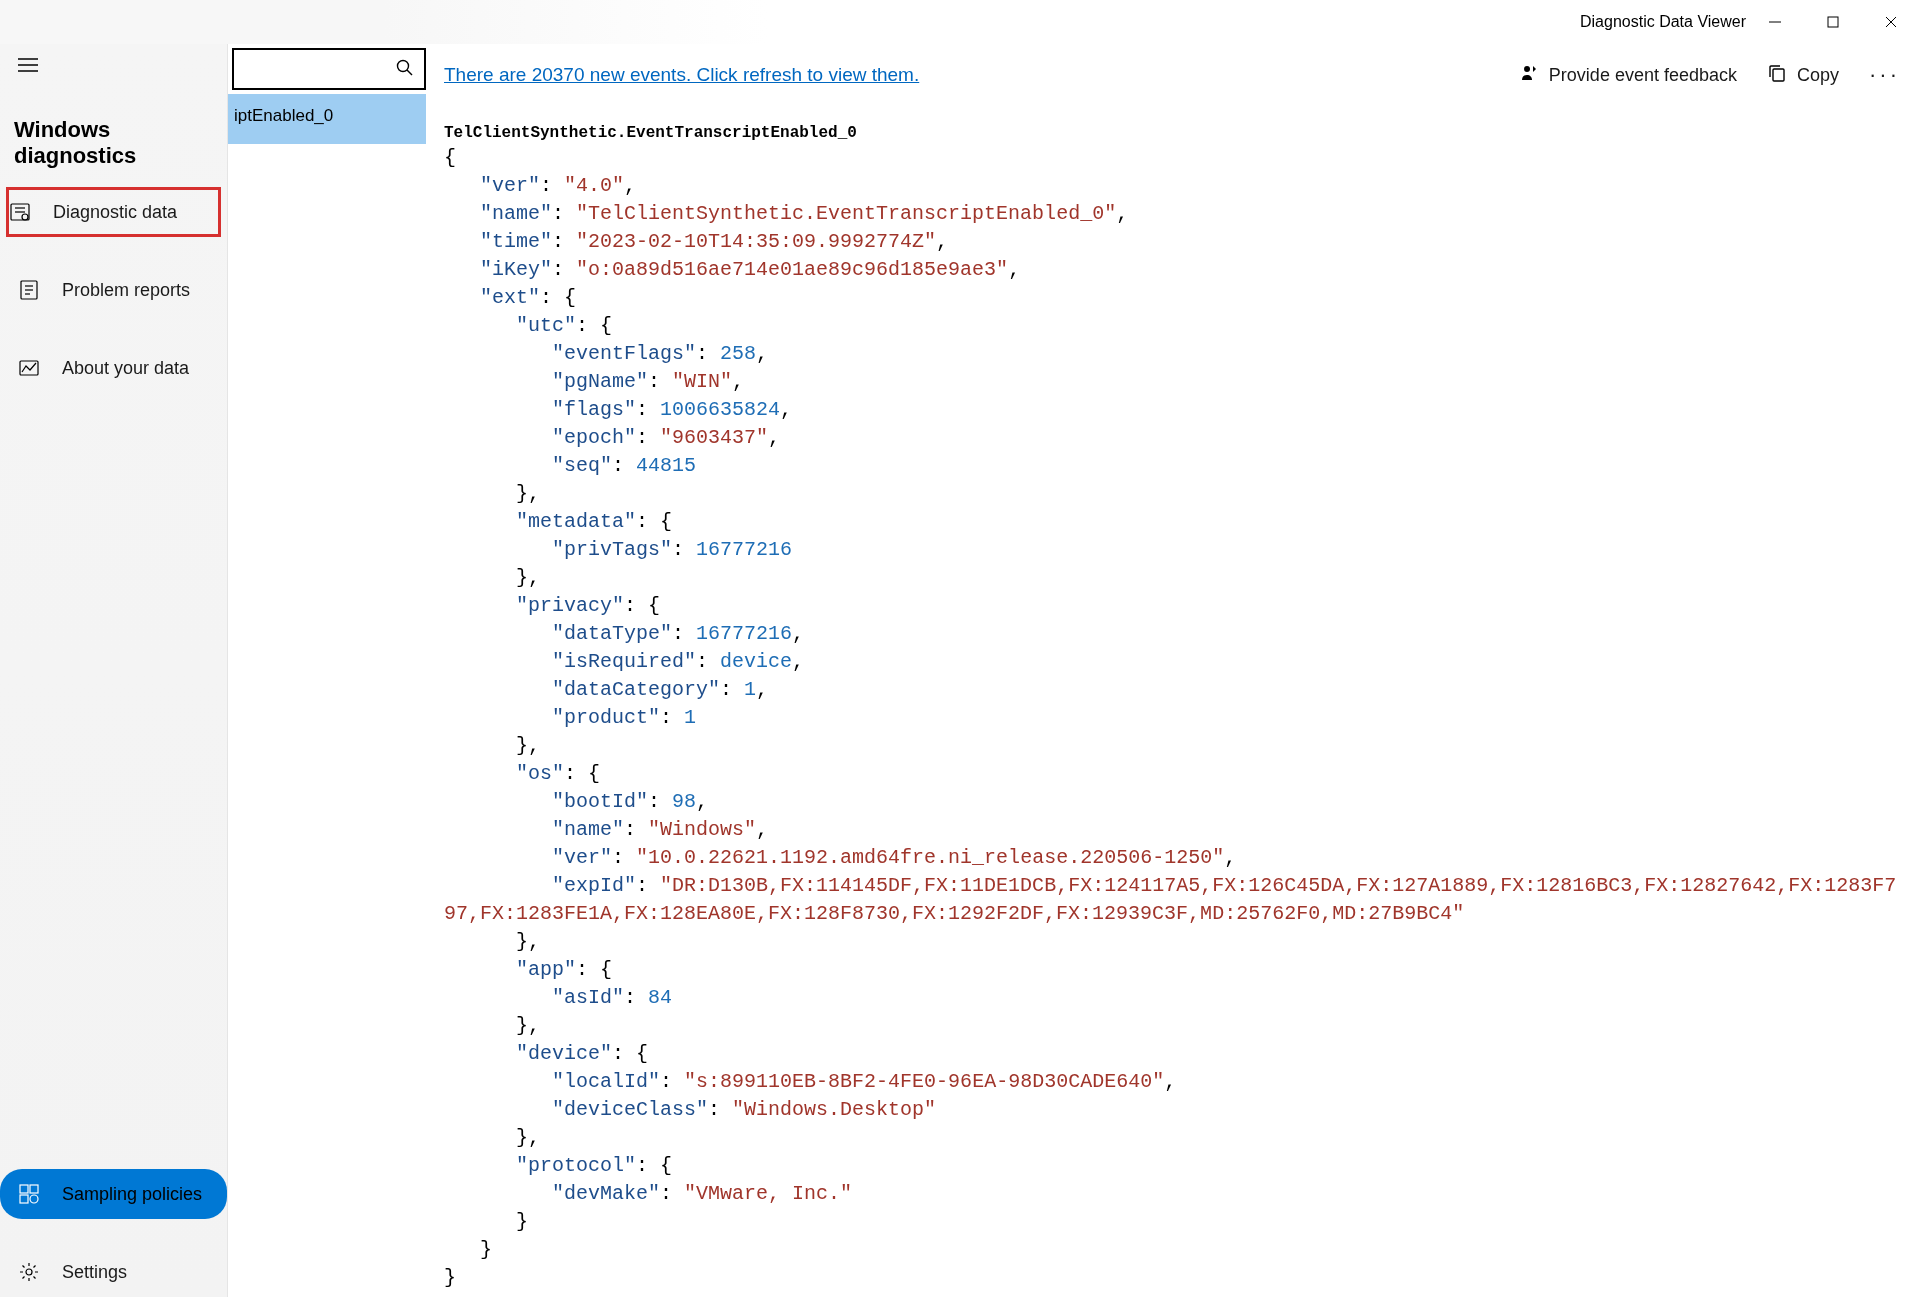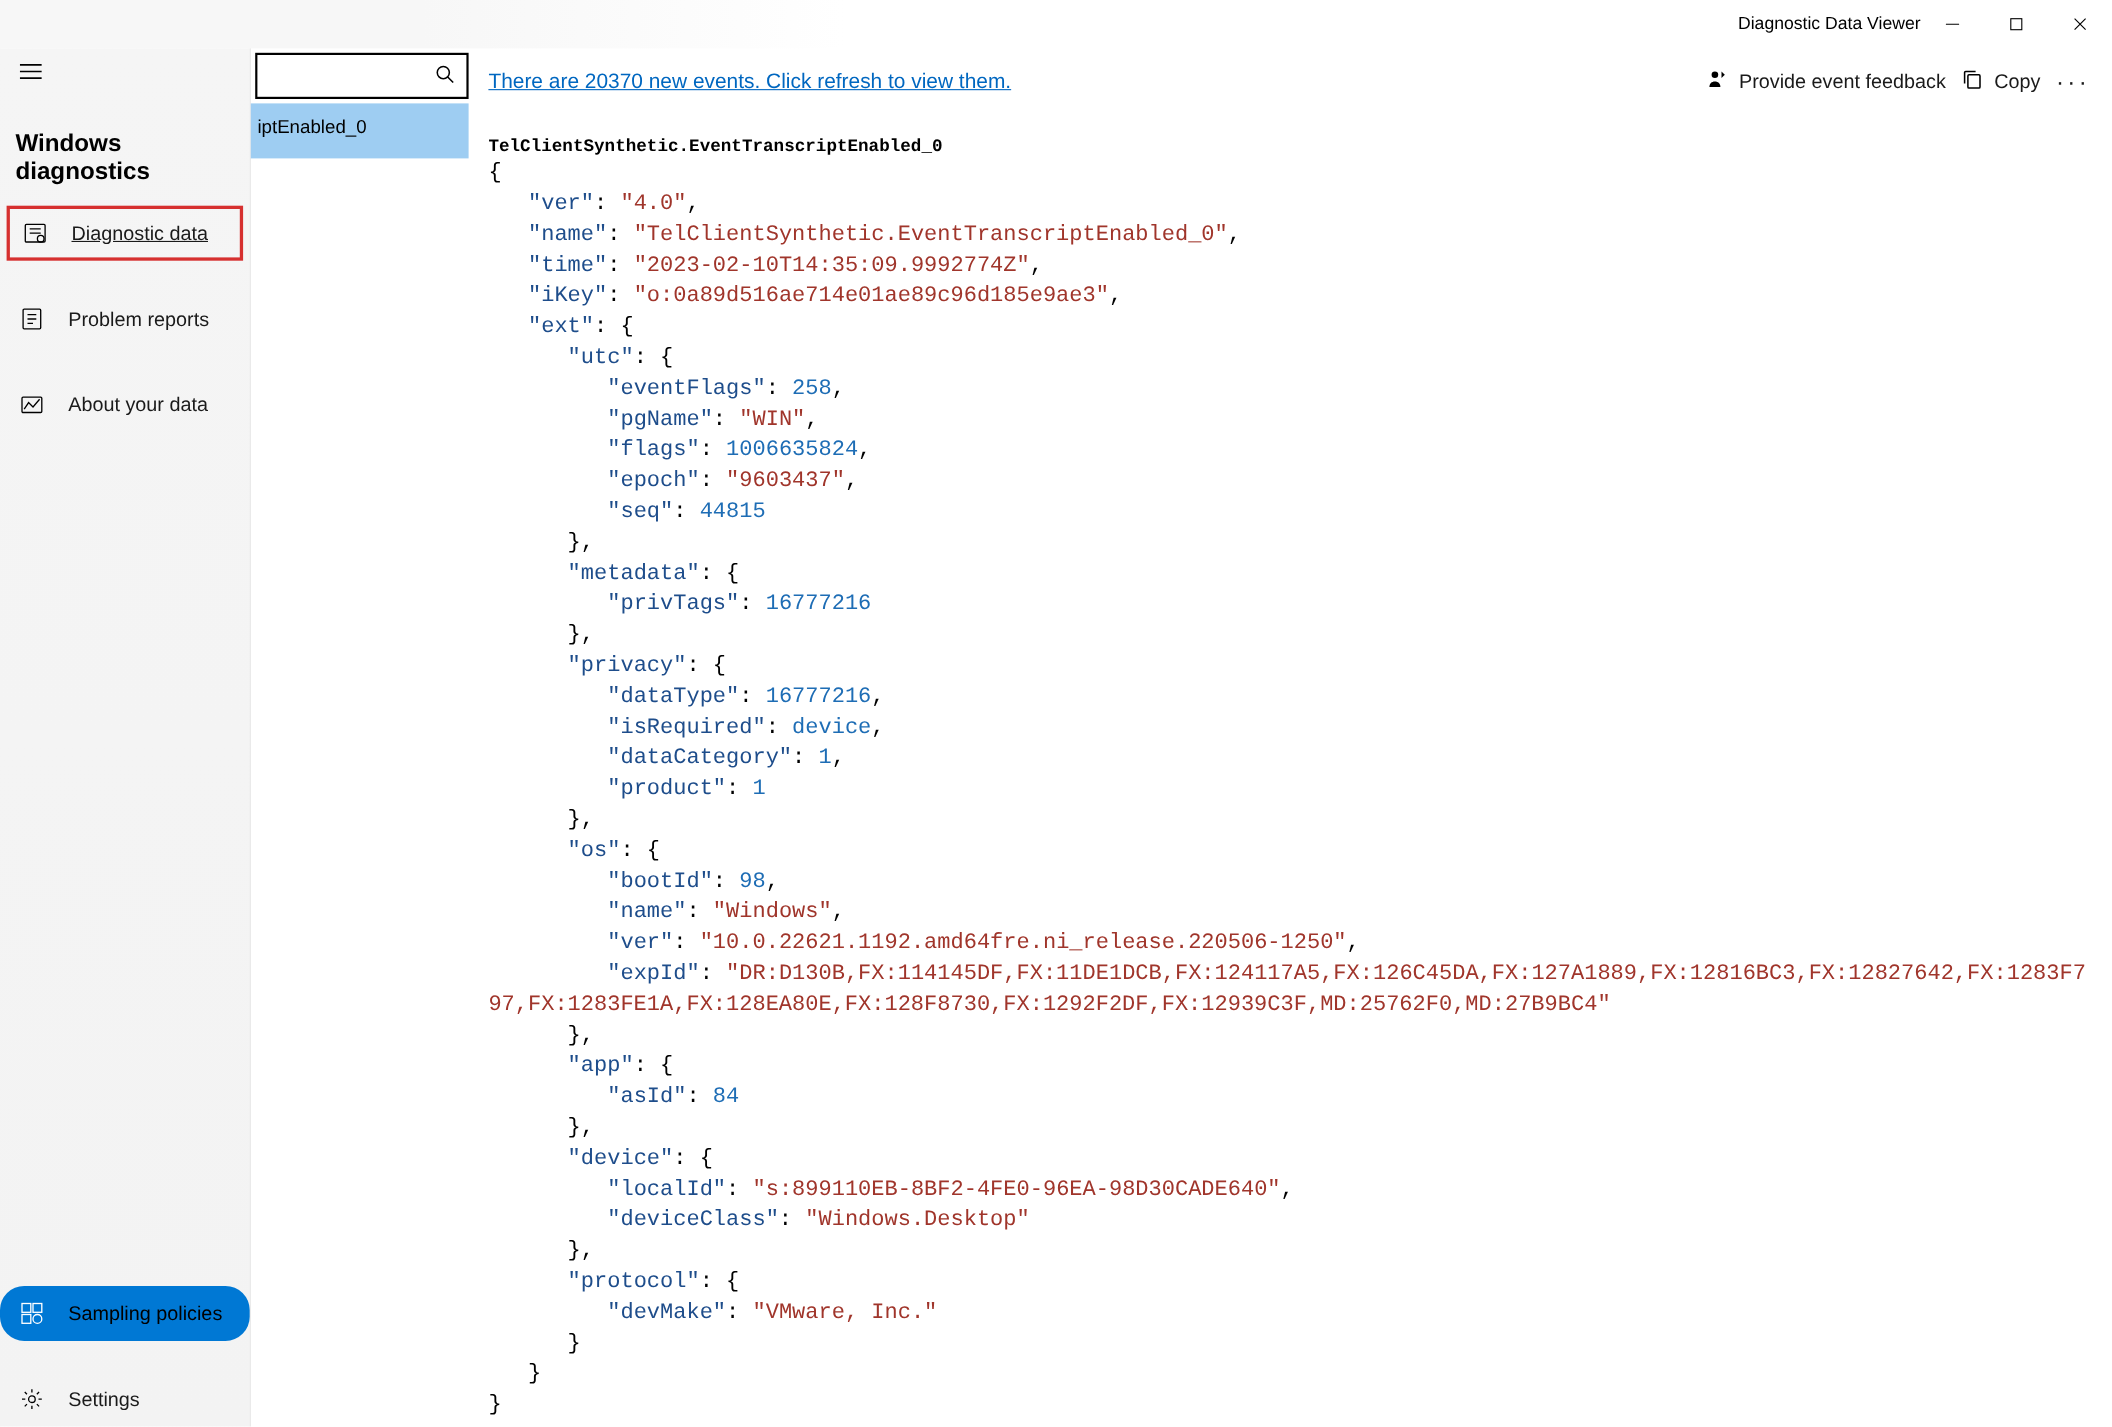--- a/index.html
+++ b/index.html
@@ -73,22 +73,21 @@
   gap: 22px;
   padding: 14px 18px;
   font-size: 18px;
   color: #1a1a1a;
   cursor: pointer;
   margin-top: 28px;
 }
 .nav-item.highlighted {
   border: 3px solid #d6302f;
   margin: 0 6px;
-  padding: 11px 12px;
-  text-decoration: underline;
+  padding: 11px 0;
 }
 .nav-item.active {
   background: #0078d4;
   color: #000000;
   border-radius: 22px;
 }
 .nav-item .nav-icon { width: 22px; height: 22px; display: flex; align-items: center; justify-content: center; }
 .nav-item .nav-icon svg { width: 22px; height: 22px; }
 .sidebar-spacer { flex: 1; }
 
@@ -133,22 +132,22 @@
   justify-content: space-between;
   padding: 8px 0 18px 0;
 }
 .refresh-link {
   color: #0067c0;
   text-decoration: underline;
   font-size: 19px;
 }
 .top-actions {
   display: flex;
-  align-items: flex-start;
-  gap: 14px;
+  align-items: center;
+  gap: 30px;
 }
 .action {
   display: flex;
   align-items: center;
   gap: 10px;
   font-size: 18px;
   color: #1a1a1a;
 }
 .action svg { width: 20px; height: 20px; }
 .more-dots { font-size: 22px; letter-spacing: 3px; padding-right: 6px; }

